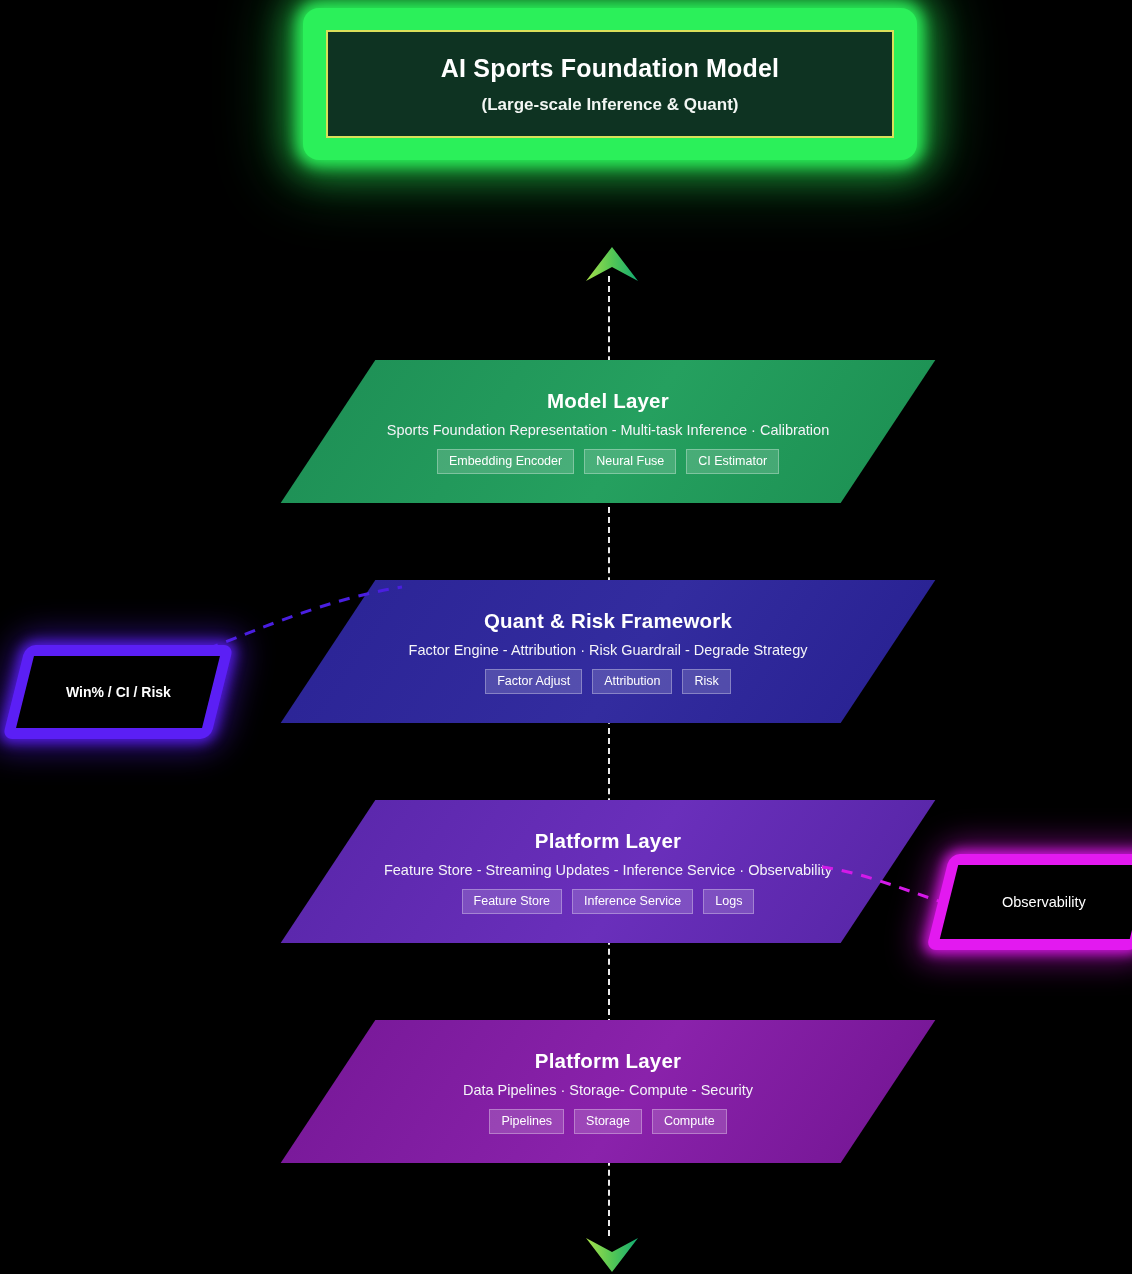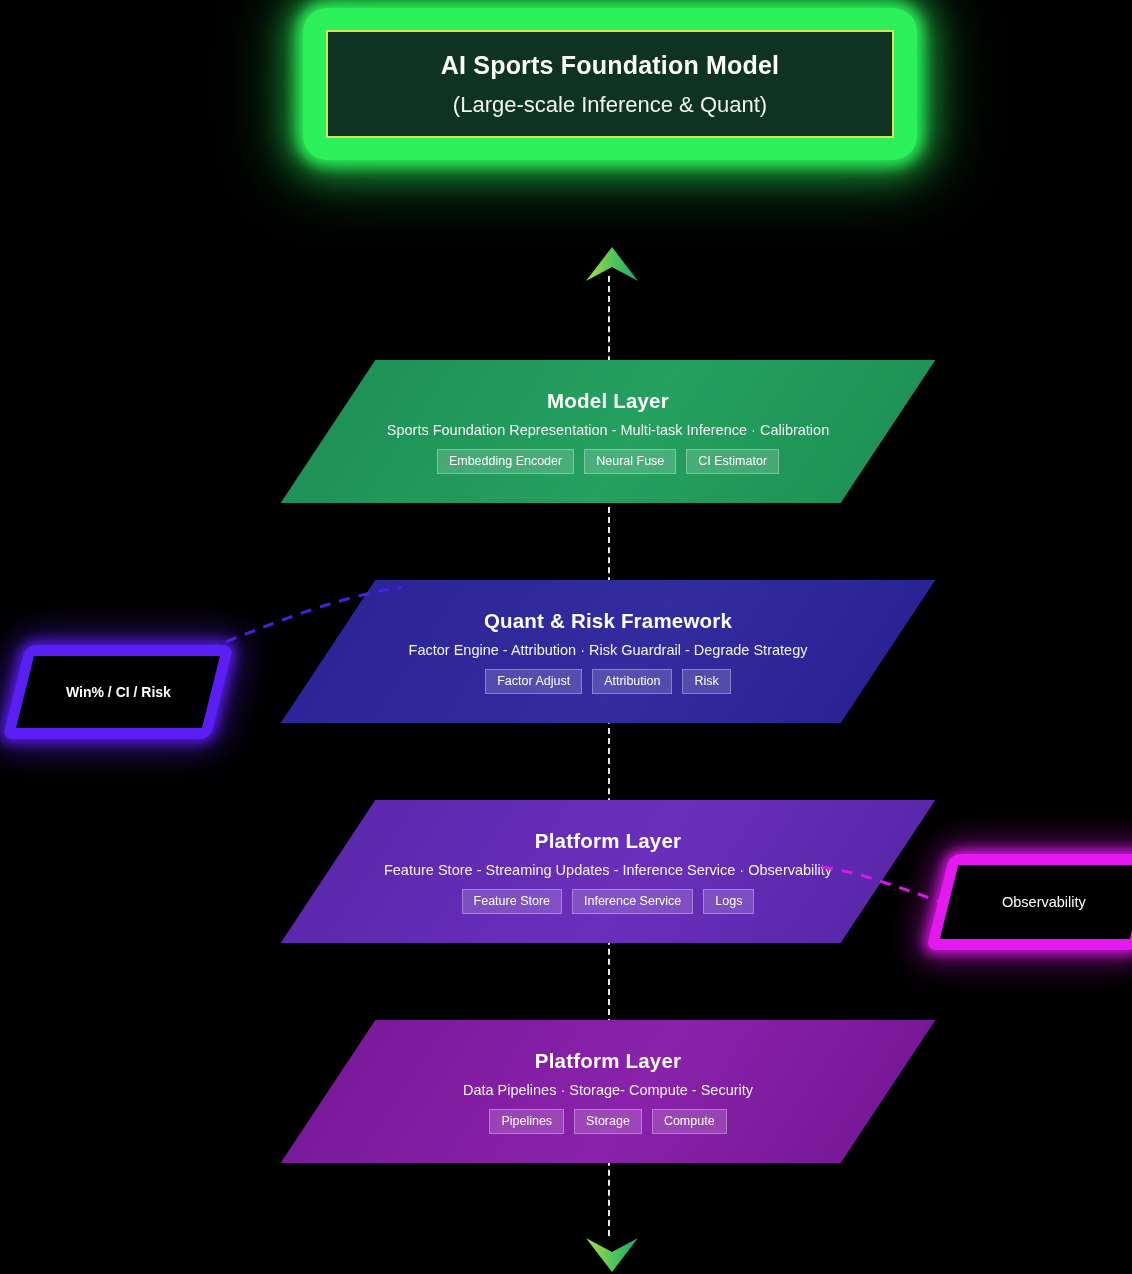--- a/index.html
+++ b/index.html
@@ -33,21 +33,21 @@
     z-index: 2;
   }
 
   
   .hero-wrap {
     position: absolute;
     left: 303px;
     top: 8px;
     width: 614px;
     height: 152px;
-    border-radius: 24px;
+    border-radius: 16px;
     background: #2bf05a;
     box-shadow:
       0 0 14px 6px rgba(43,240,90,.95),
       0 0 34px 14px rgba(43,240,90,.55),
       0 0 62px 26px rgba(43,240,90,.28);
     z-index: 5;
   }
   .hero-inner {
     position: absolute;
     left: 23px;
@@ -64,22 +64,22 @@
     gap: 12px;
   }
   .hero-title {
     color: #ffffff;
     font-size: 25px;
     font-weight: bold;
     letter-spacing: .2px;
   }
   .hero-sub {
     color: #f2f6f3;
-    font-size: 22px;
-    font-weight: normal;
+    font-size: 17px;
+    font-weight: bold;
   }
 
   
   .chev {
     position: absolute;
     width: 54px;
     height: 46px;
     z-index: 4;
   }
   .chev-up   { left: 585px; top: 245px; }

